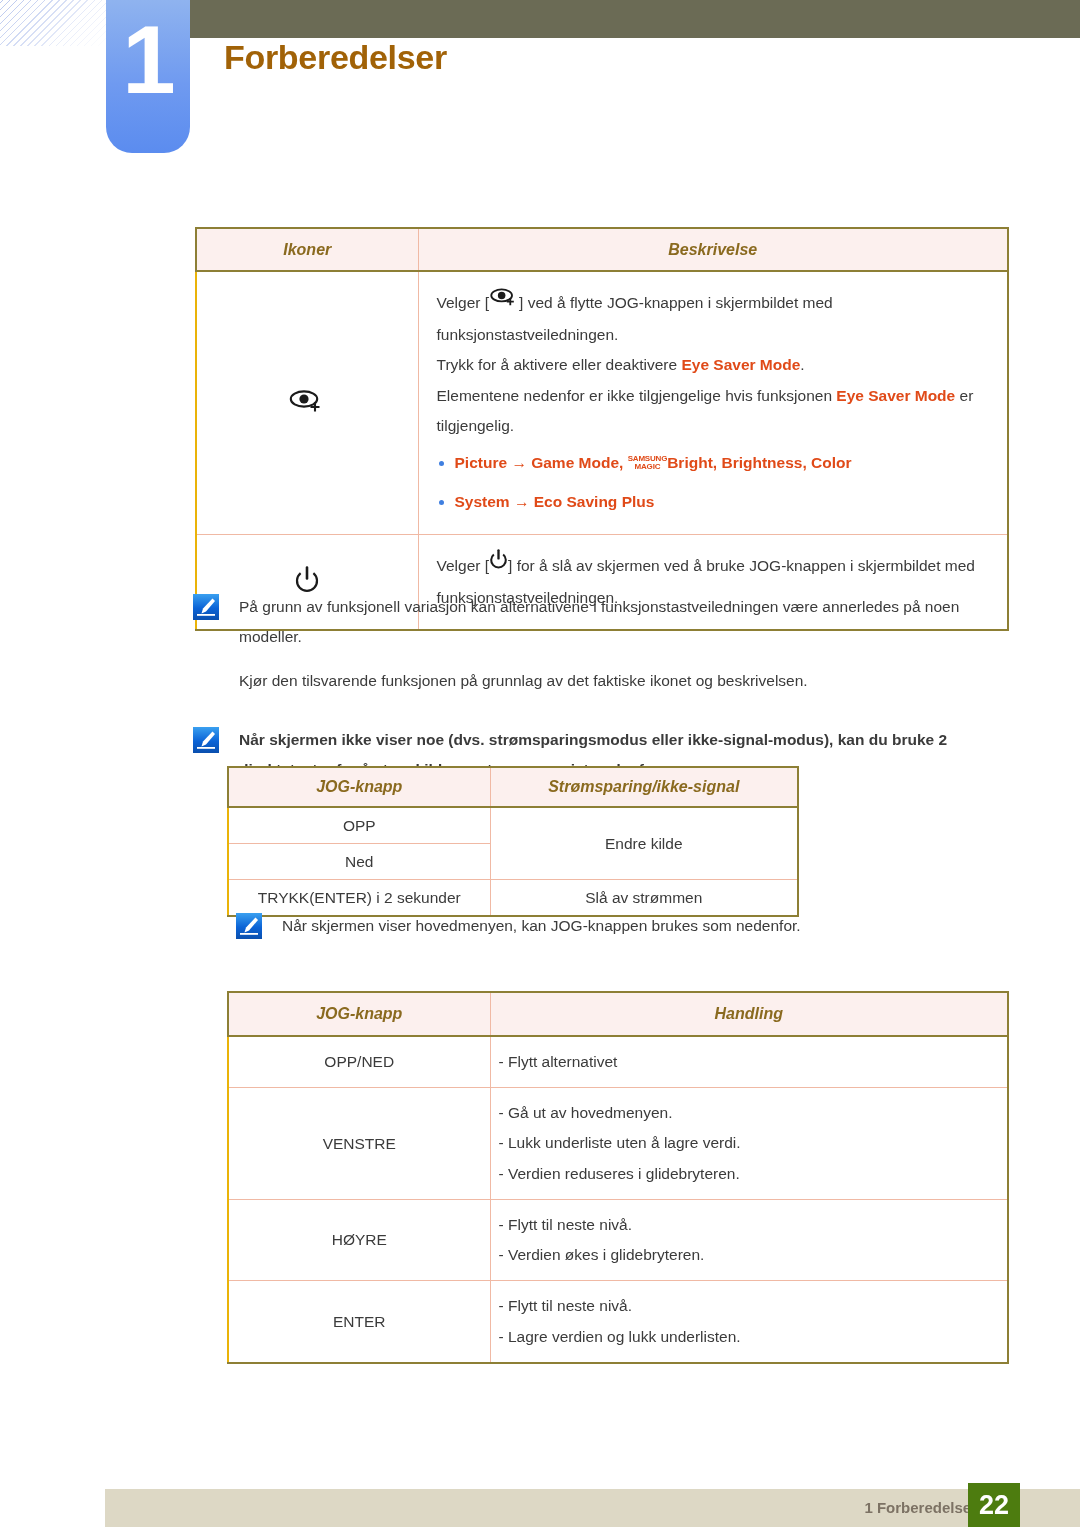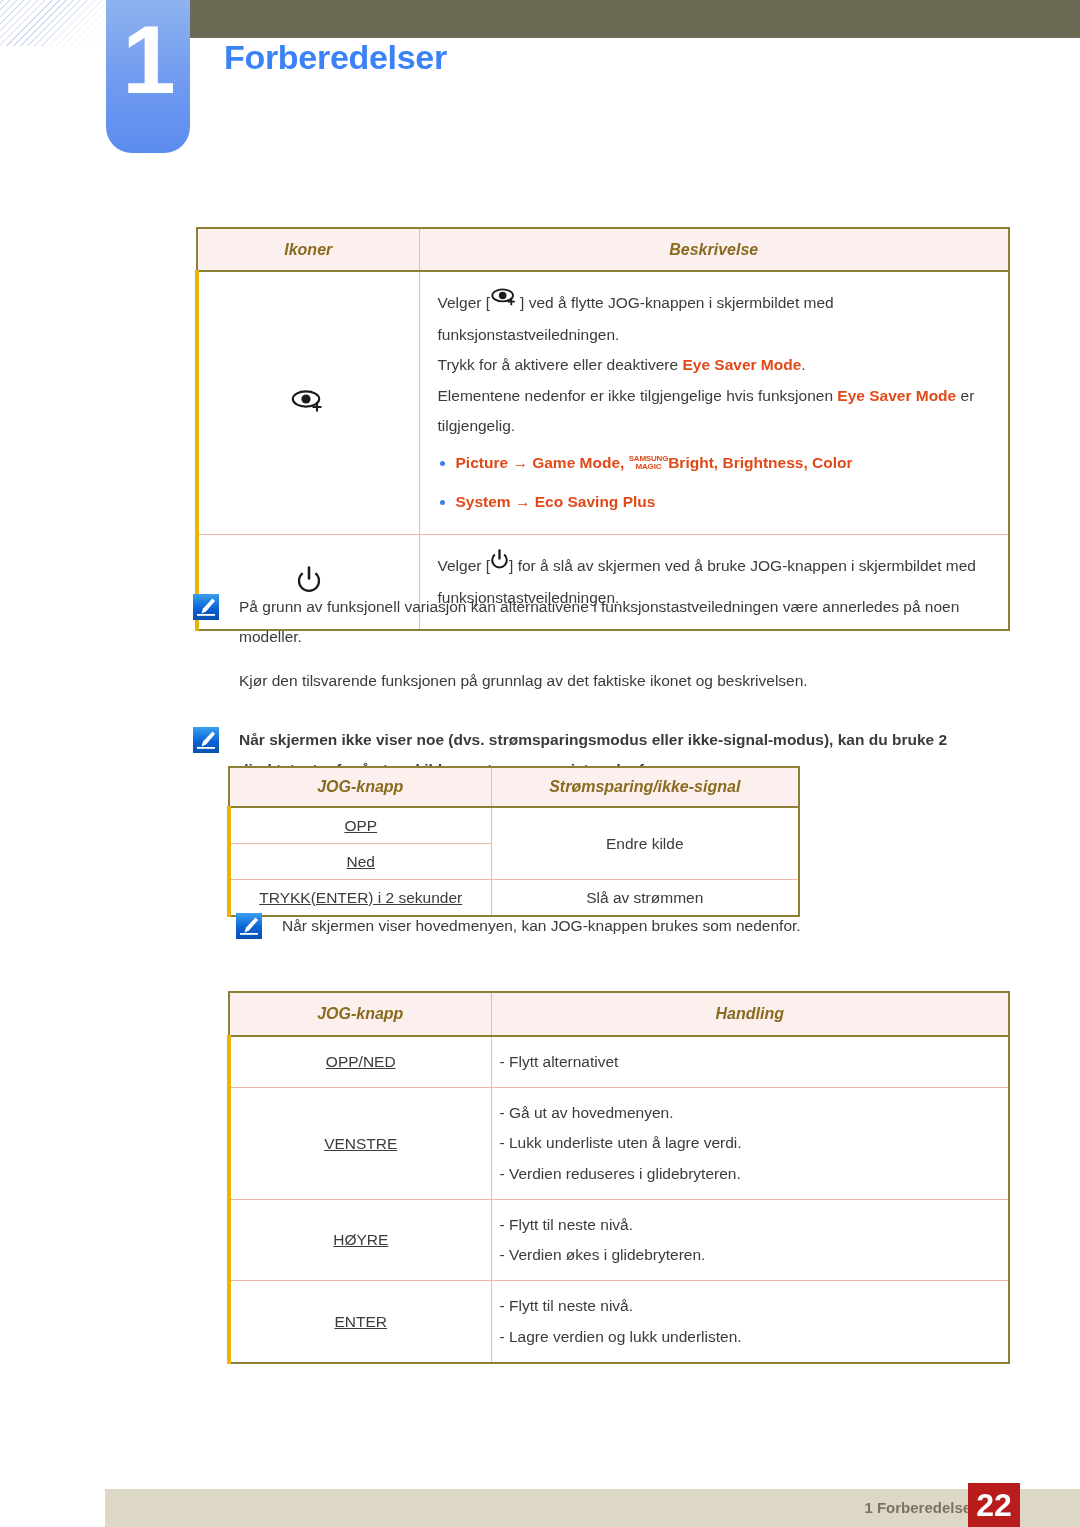--- a/index.html
+++ b/index.html
@@ -52,21 +52,21 @@
     font-weight: bold;
     color: #ffffff;
     font-family: "Liberation Sans", sans-serif;
     letter-spacing: -2px;
   }
   .chapter-title {
     position: absolute;
     left: 224px; top: 38px;
     font-size: 34px;
     font-weight: bold;
-    color: #3b82f6;
+    color: #a16207;
     letter-spacing: -0.3px;
   }
 
   
   table.doc {
     border-collapse: collapse;
     position: absolute;
     table-layout: fixed;
   }
   table.doc td, table.doc th {
@@ -84,21 +84,21 @@
     font-size: 16px;
     text-align: center;
     height: 41px;
     border-top: 2px solid #8d7f35;
     border-bottom: 2px solid #8d7f35;
     font-style: italic;
   }
   table.doc th:first-child { border-left: 2px solid #8d7f35; }
   table.doc th:last-child  { border-right: 2px solid #8d7f35; text-align: center; }
   table.doc tr.last-row td { border-bottom: 2px solid #8d7f35; }
-  table.doc td.lcol { border-left: 4px solid #eab308; text-decoration: underline; }
+  table.doc td.lcol { border-left: 2px solid #eab308; }
   table.doc td.rcol { border-right: 2px solid #8d7f35; }
   .ctr { text-align: center; }
 
   
   #table-icons { left: 195px; top: 227px; width: 812px; }
   #table-icons td { padding: 14px 0; }
   #table-icons td.desc {
     padding: 16px 14px 16px 18px;
     line-height: 1.95;
     font-size: 15.5px;
@@ -180,23 +180,23 @@
     height: 38px;
     line-height: 38px;
     font-size: 15px;
     font-weight: bold;
     color: #7c7264;
   }
   .footer-page {
     position: absolute;
     left: 968px; top: 1483px;
     width: 52px; height: 44px;
-    background: #b91c1c;
+    background: #4d7c0f;
     color: #ffffff;
-    font-size: 32px;
+    font-size: 27px;
     font-weight: bold;
     text-align: center;
     line-height: 44px;
   }
 </style>
 </head>
 <body>
 
 <div class="hatch"></div>
 <div class="olive-bar"></div>

